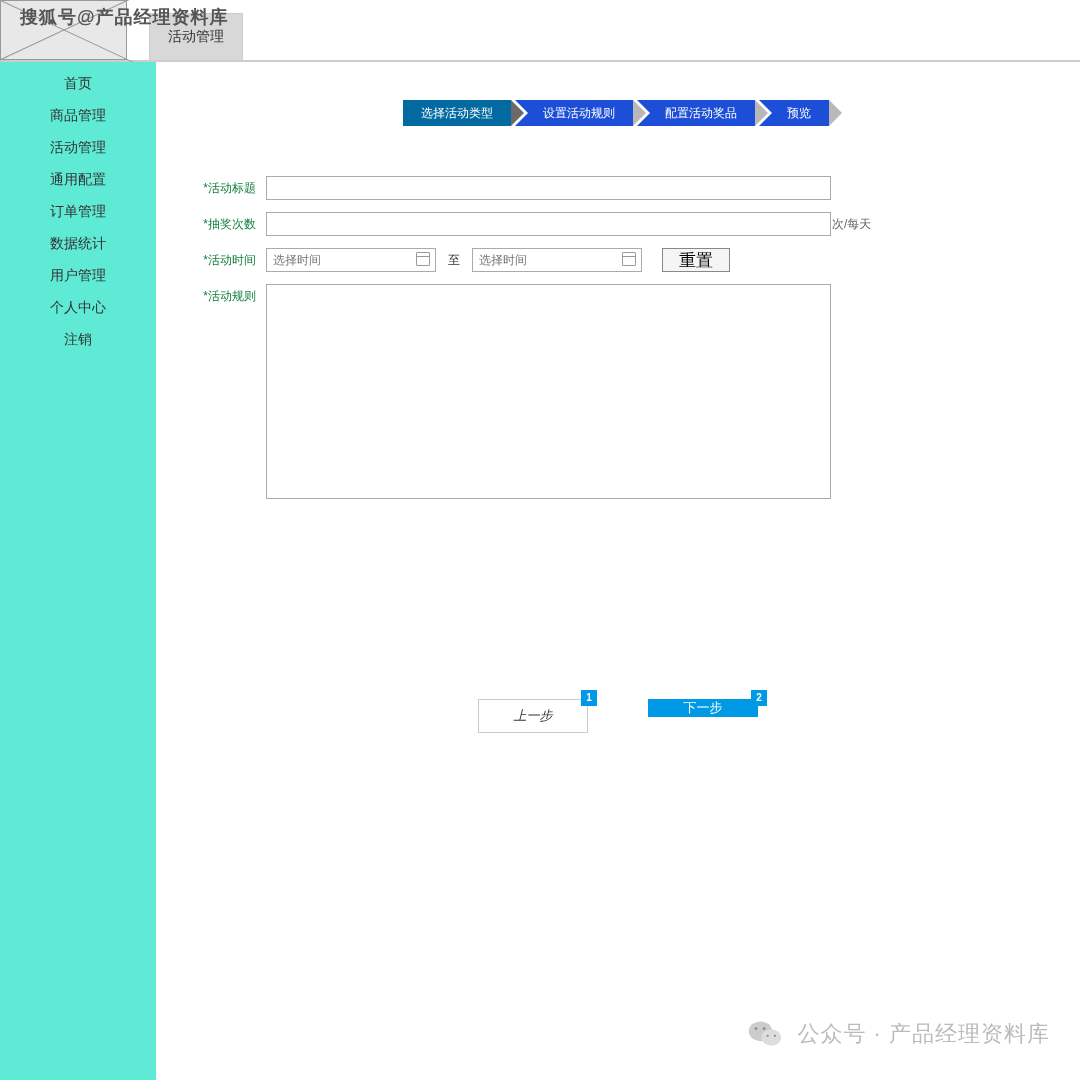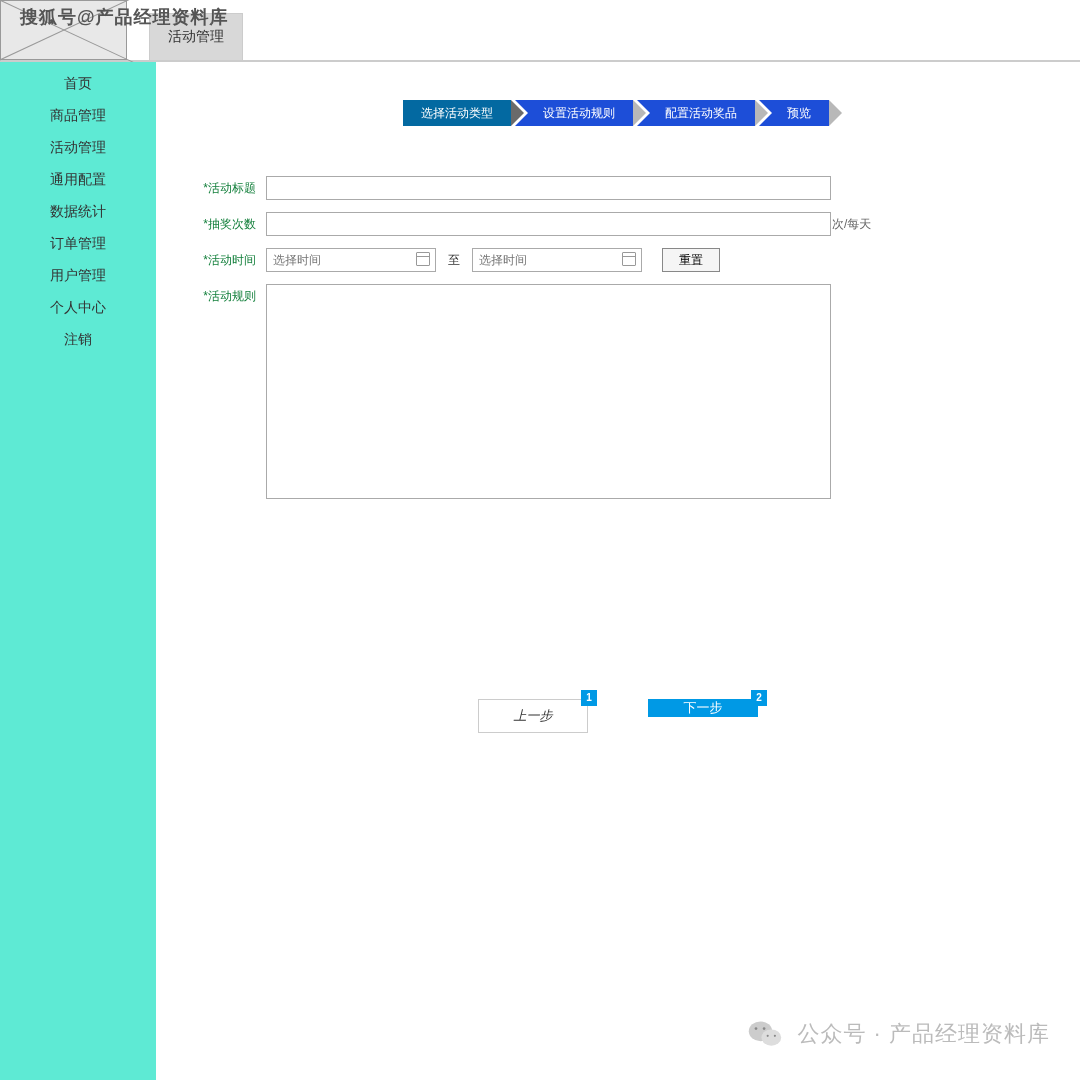--- a/index.html
+++ b/index.html
@@ -212,21 +212,21 @@
       margin: 0 12px;
       font-size: 12px;
       padding-top: 4px;
     }
     .btn-reset {
       margin-left: 20px;
       height: 24px;
       padding: 0 16px;
       background: #f5f5f5;
       border: 1px solid #888;
-      font-size: 12px;
+      font-size: 17px;
       cursor: pointer;
     }
     .form-textarea {
       flex: 1;
       max-width: 565px;
       height: 215px;
       border: 1px solid #aaa;
       padding: 6px;
       font-size: 12px;
       resize: none;
@@ -305,22 +305,22 @@
   <div class="tab-container">
     <div class="tab">活动管理</div>
   </div>
 </div>
 
 <div class="sidebar">
   <div class="sidebar-item">首页</div>
   <div class="sidebar-item">商品管理</div>
   <div class="sidebar-item">活动管理</div>
   <div class="sidebar-item">通用配置</div>
+  <div class="sidebar-item">订单管理</div>
   <div class="sidebar-item">数据统计</div>
-  <div class="sidebar-item">订单管理</div>
   <div class="sidebar-item">用户管理</div>
   <div class="sidebar-item">个人中心</div>
   <div class="sidebar-item">注销</div>
 </div>
 
 <div class="main">
   <div class="steps">
     <div class="step step-active">选择活动类型</div>
     <div class="step step-inactive">设置活动规则</div>
     <div class="step step-inactive">配置活动奖品</div>

